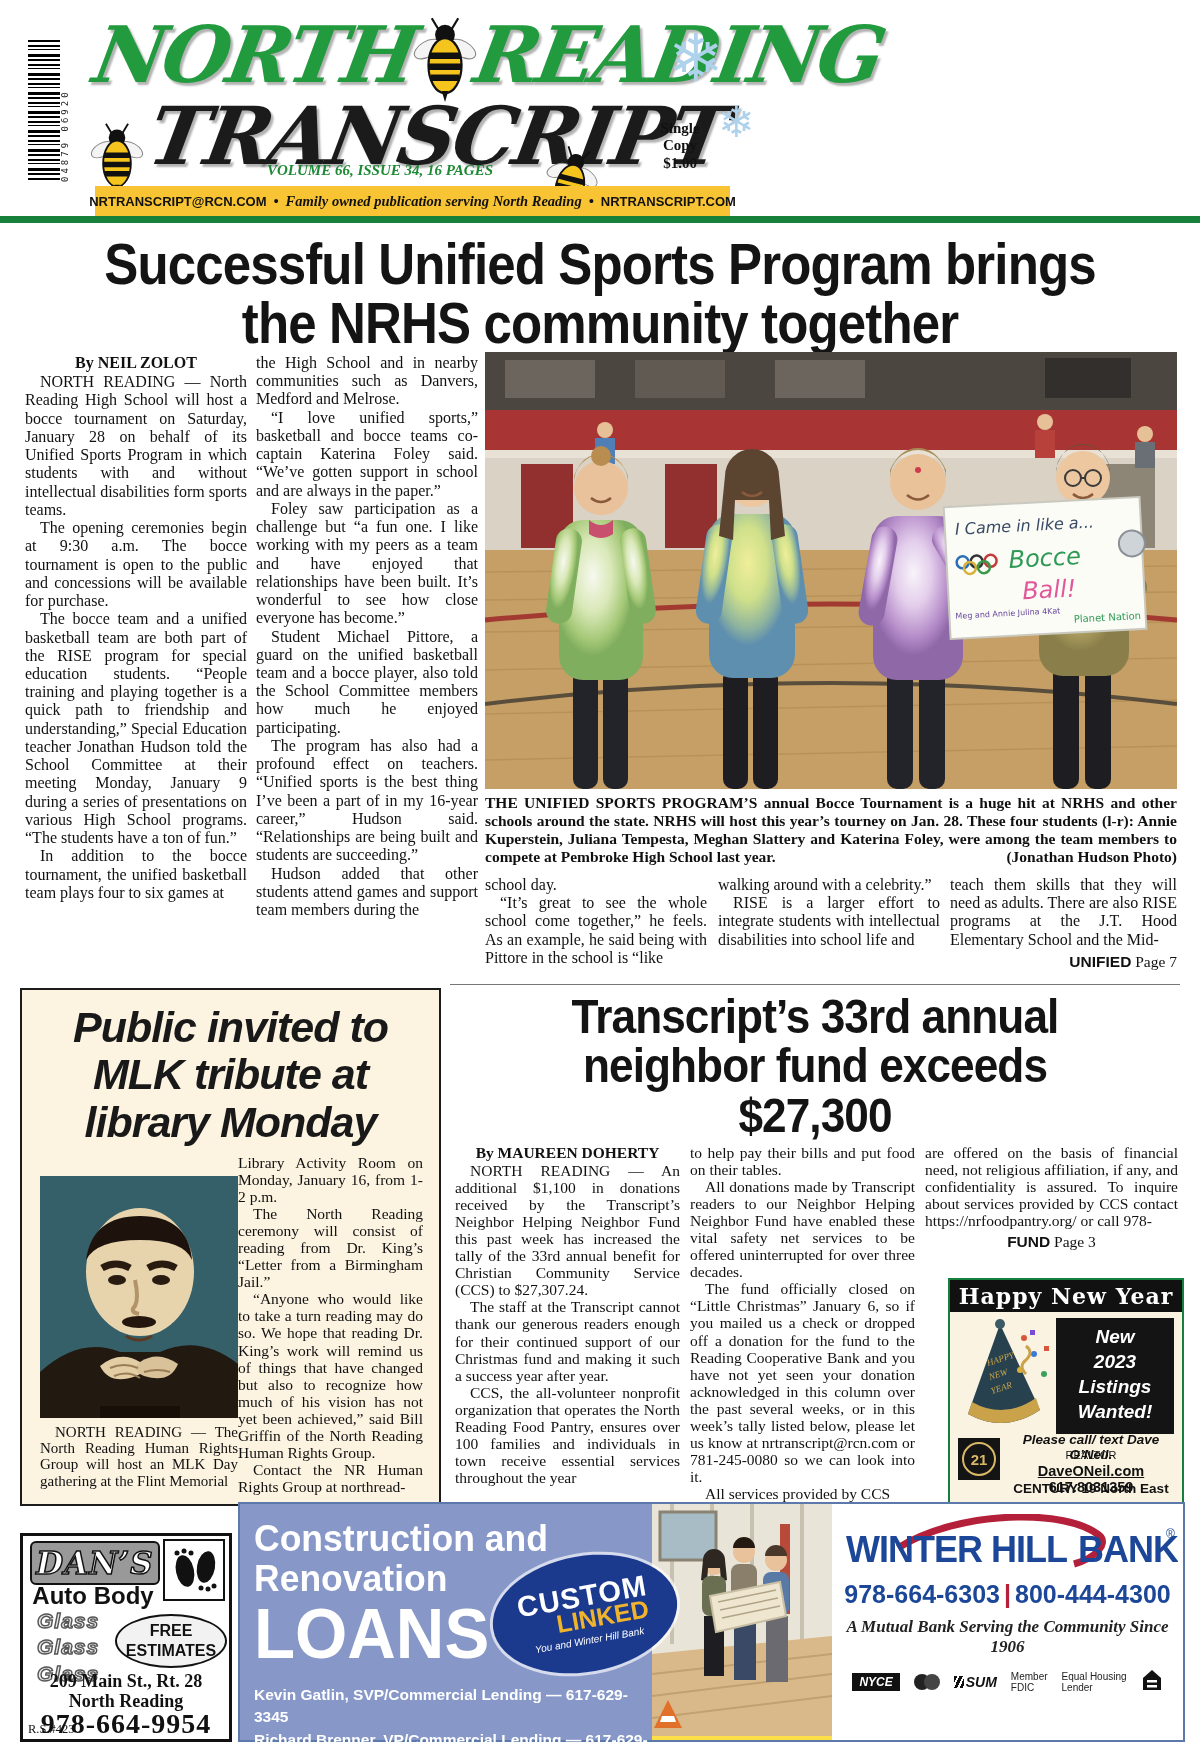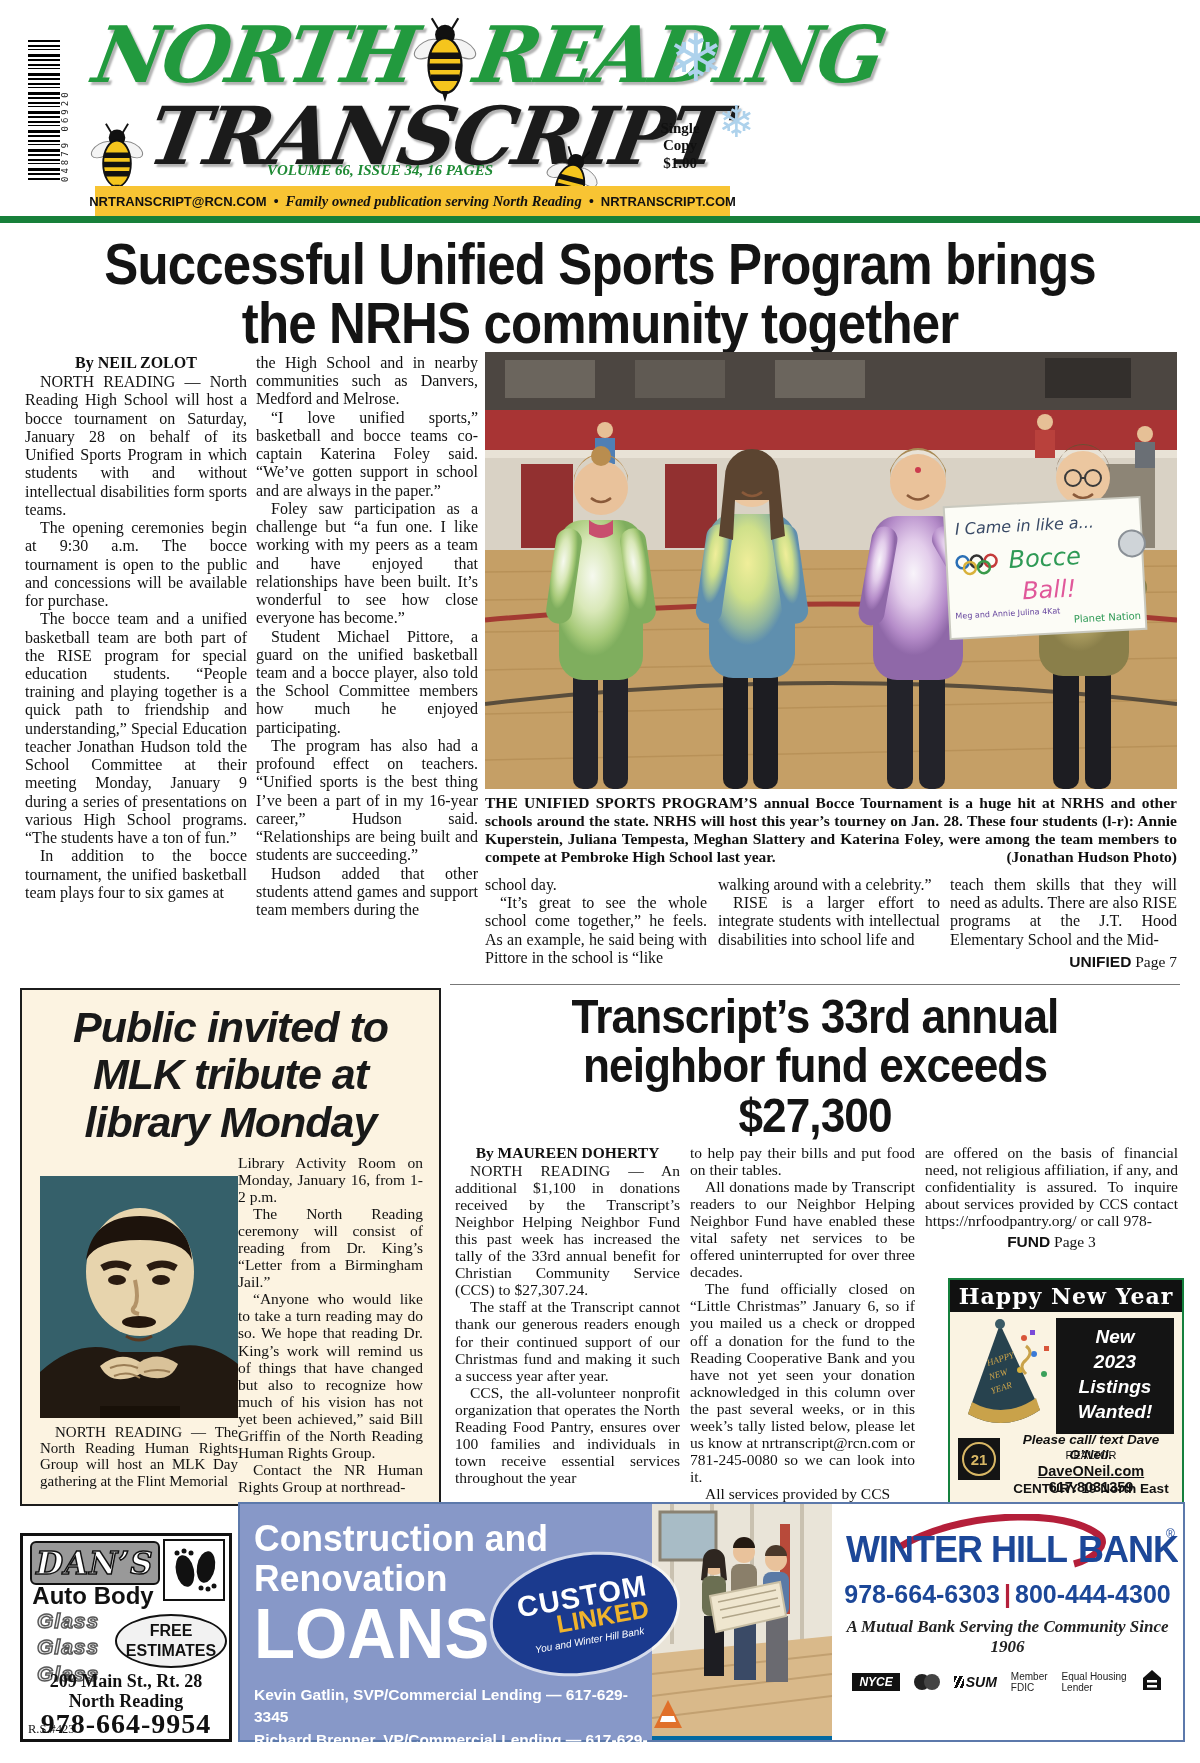--- a/index.html
+++ b/index.html
@@ -76,21 +76,21 @@
   .glass{font-family:"Liberation Sans",sans-serif;font-weight:800;font-style:italic;font-size:21px;
     line-height:1.26;color:#e8e8e8;-webkit-text-stroke:1.4px #555;letter-spacing:1px;}
   .oval{border:2.5px solid #111;border-radius:50%;background:#f2f2f2;text-align:center;
     font-family:"Liberation Sans",sans-serif;font-weight:800;font-size:16px;line-height:1.25;
     display:flex;flex-direction:column;justify-content:center;}
   .dans-addr{font-weight:bold;font-size:18px;text-align:center;line-height:1.1;}
   .dans-phone{font-weight:bold;font-size:28px;text-align:center;letter-spacing:1px;}
   .dans-lic{font-size:12.5px;}
 
   
-  .bigad{border:2px solid #5c79ab;background:#0369a1;display:flex;}
+  .bigad{border:2px solid #5c79ab;background:#fde047;display:flex;}
   .loans{background:#8798c8;position:relative;color:#fff;font-family:"Liberation Sans",sans-serif;}
   .loans .l1{font-weight:800;font-size:37px;line-height:1.02;transform:scaleX(.96);transform-origin:left;}
   .loans .l3{font-weight:800;font-size:70px;line-height:.95;transform:scaleX(.96);transform-origin:left;}
   .loans .contact{font-weight:bold;font-size:15.5px;line-height:1.45;}
   .badge{position:absolute;background:#1b3a8e;border-radius:50%;box-shadow:0 0 0 3px rgba(255,255,255,.65);
     transform:rotate(-10deg);display:flex;flex-direction:column;align-items:center;justify-content:center;}
   .badge .b1{font-weight:800;font-size:29px;letter-spacing:1px;line-height:1;}
   .badge .b2{font-weight:800;font-size:25px;color:#f0b42c;line-height:1;margin-left:34px;margin-top:-4px;}
   .badge .b3{font-style:italic;font-size:10px;margin-top:3px;}
   .bank{background:#fff;text-align:center;font-family:"Liberation Sans",sans-serif;}

